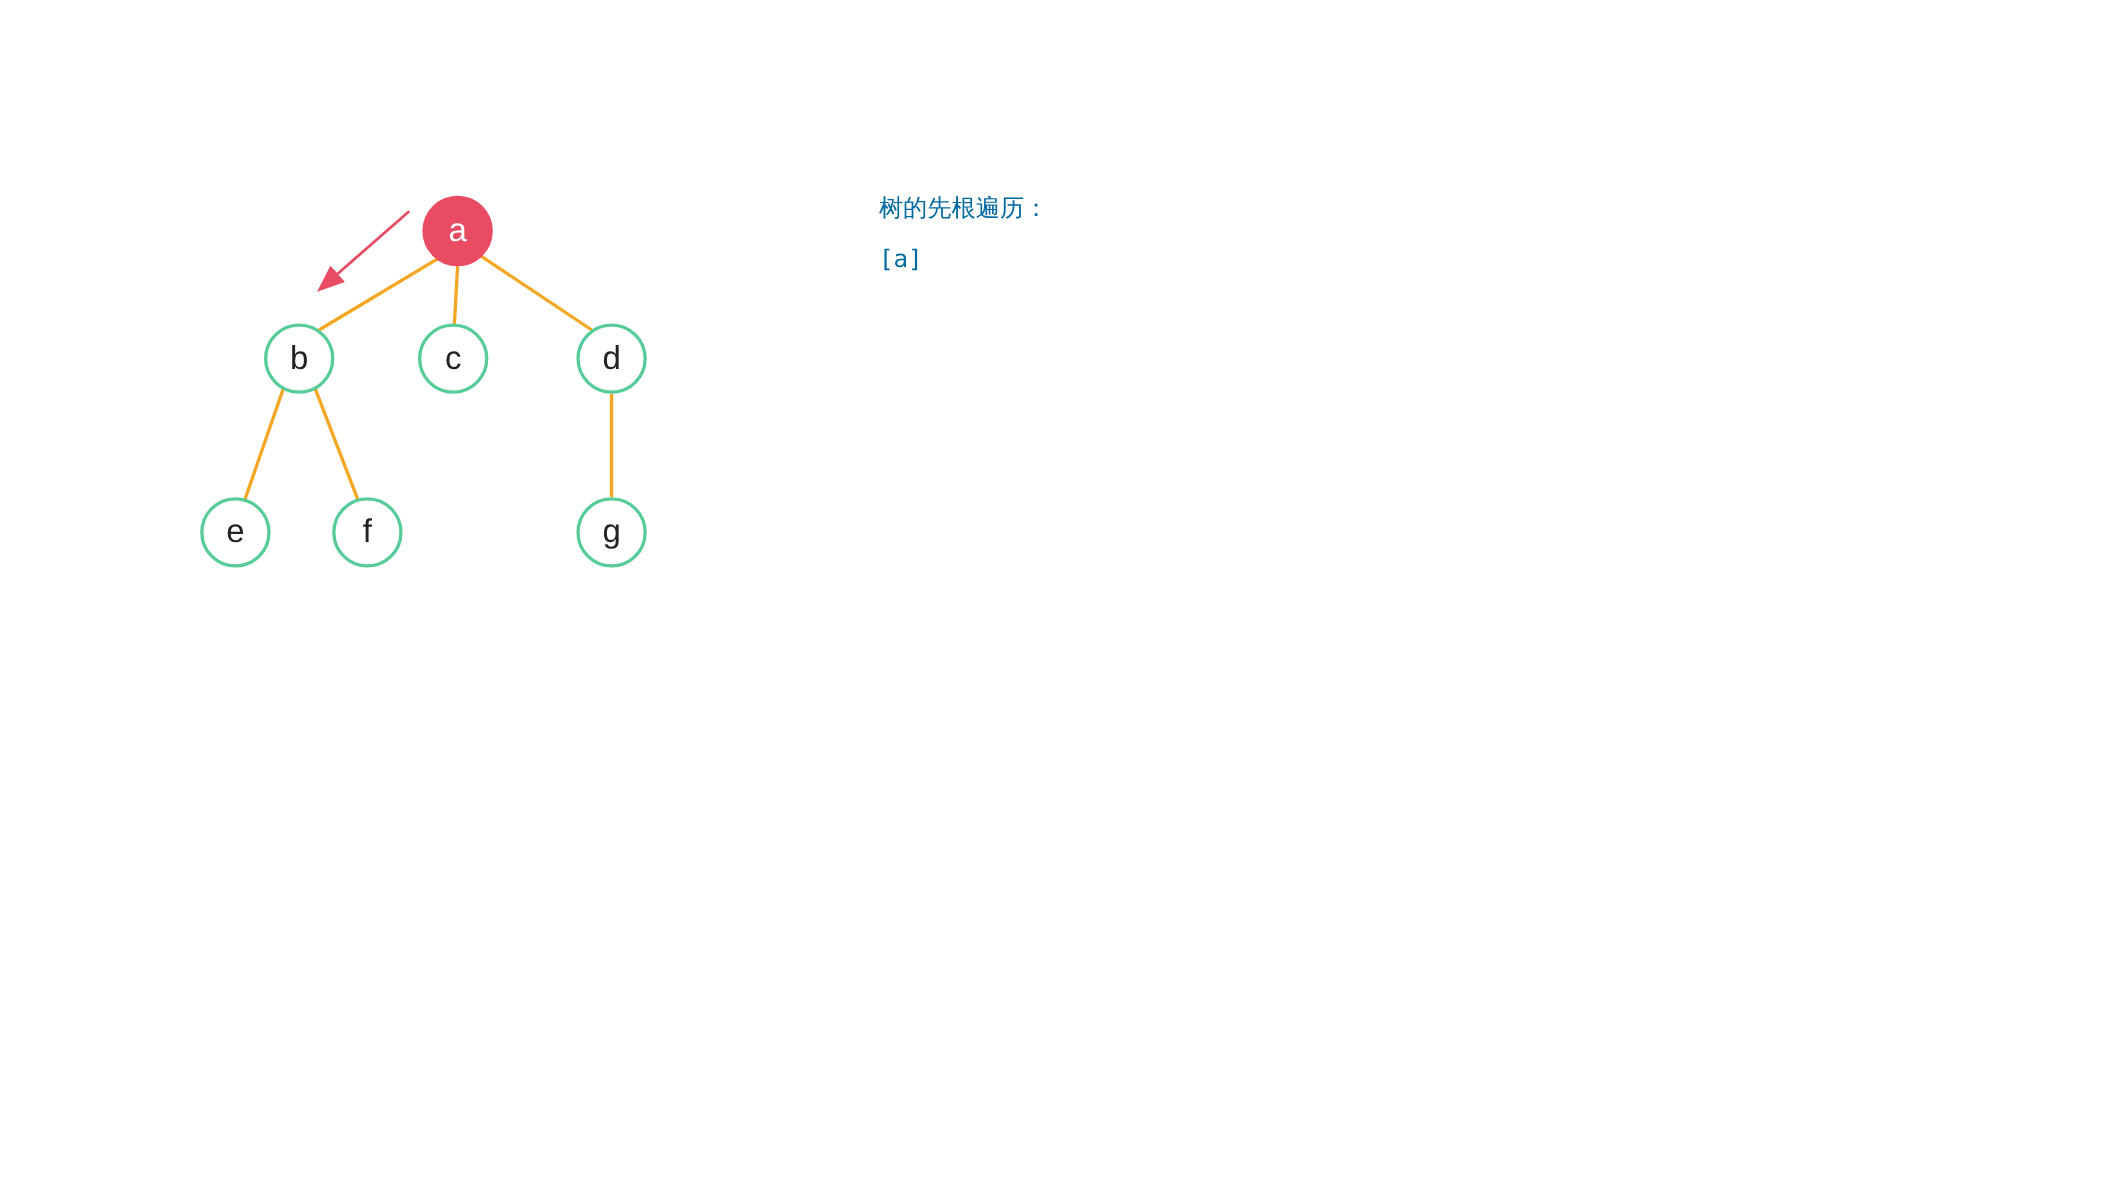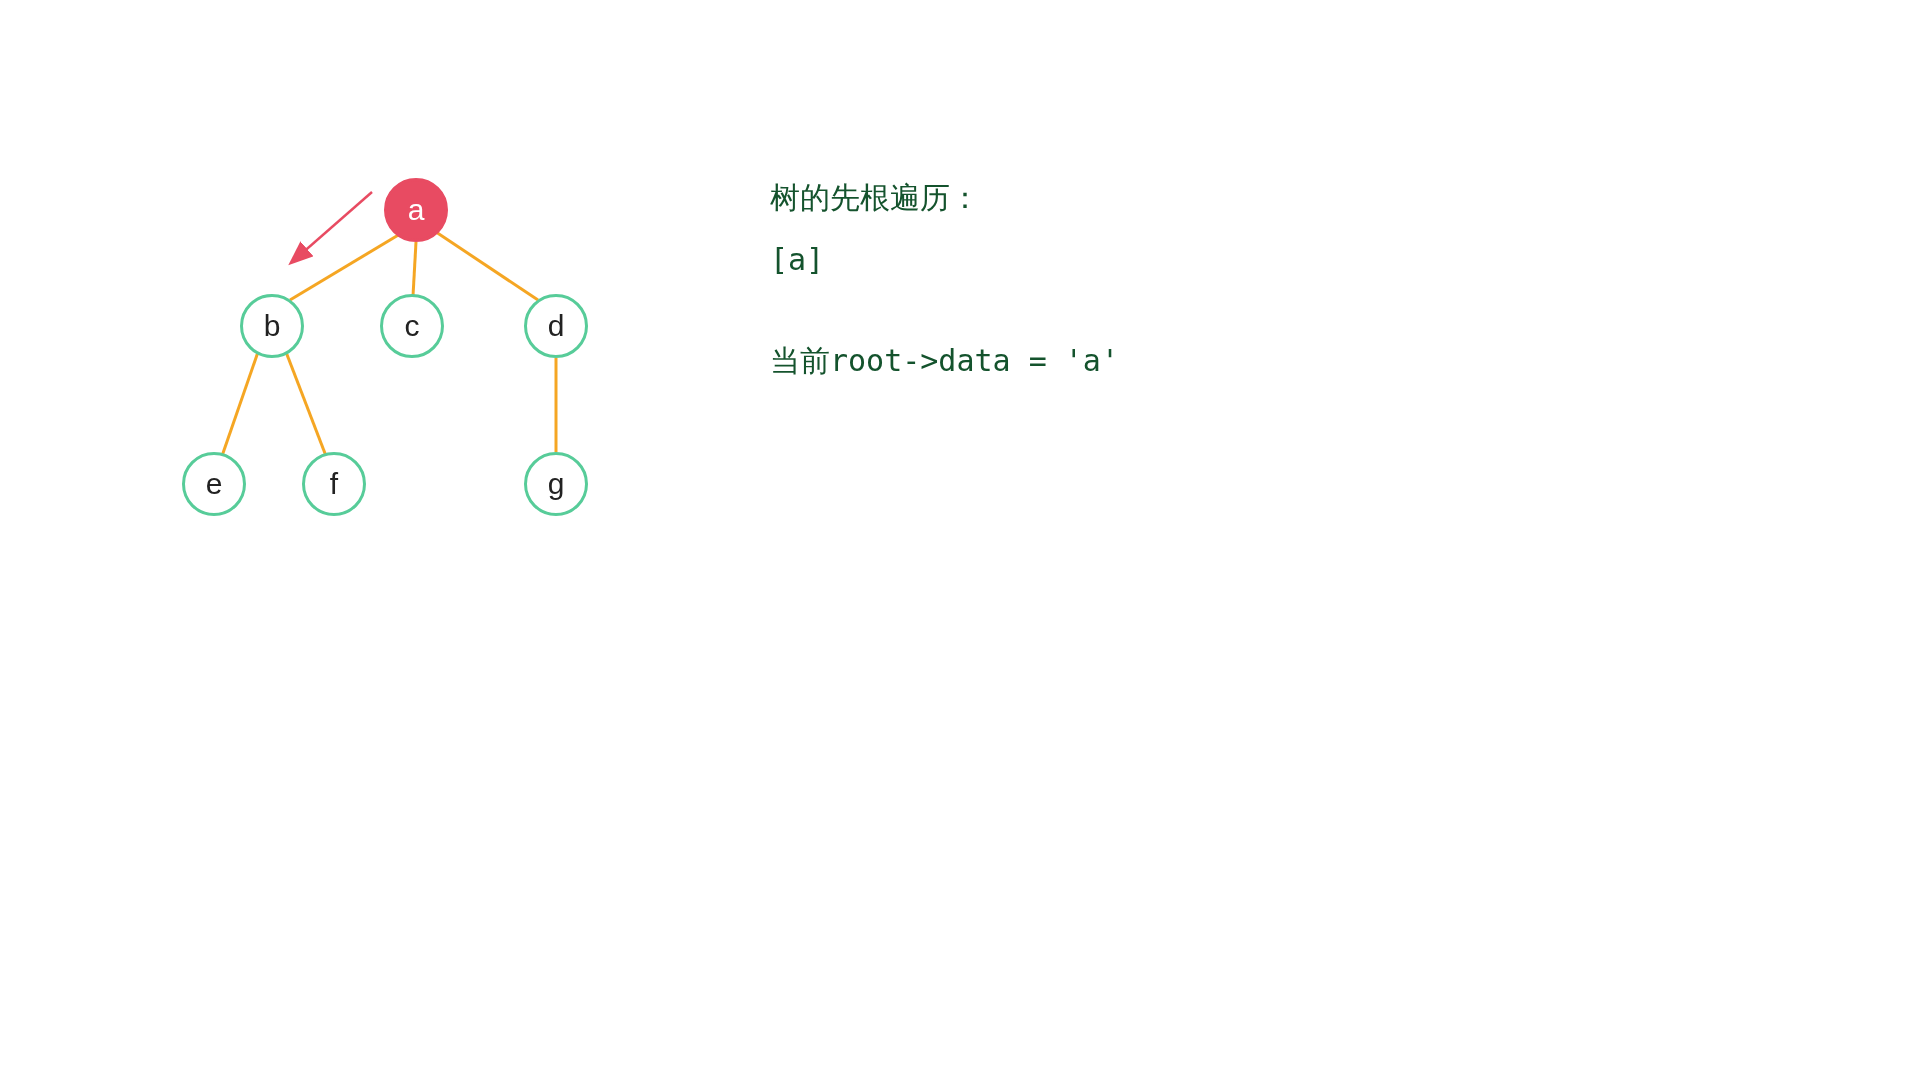--- a/index.html
+++ b/index.html
@@ -41,24 +41,24 @@
   svg.edges {
     position: absolute;
     top: 0;
     left: 0;
     width: 1910px;
     height: 1078px;
     pointer-events: none;
   }
   .text-block {
     position: absolute;
-    left: 770px;
+    left: 799px;
     top: 170px;
-    font-size: 30px;
-    color: #14532d;
+    font-size: 22px;
+    color: #0369a1;
     line-height: 1.85;
   }
   .text-line {
     margin-bottom: 6px;
     font-family: "Microsoft YaHei", "PingFang SC", Consolas, monospace;
   }
   .gap { height: 40px; }
 </style>
 </head>
 <body>
@@ -101,16 +101,15 @@
     <span>f</span>
   </div>
   <div class="node normal" style="left:524px; top:452px;">
     <span>g</span>
   </div>
 
   <div class="text-block">
     <div class="text-line">树的先根遍历：</div>
     <div class="text-line">[a]</div>
     <div class="gap"></div>
-    <div class="text-line">当前root-&gt;data = 'a'</div>
   </div>
 
 </div>
 
 </body></html>

